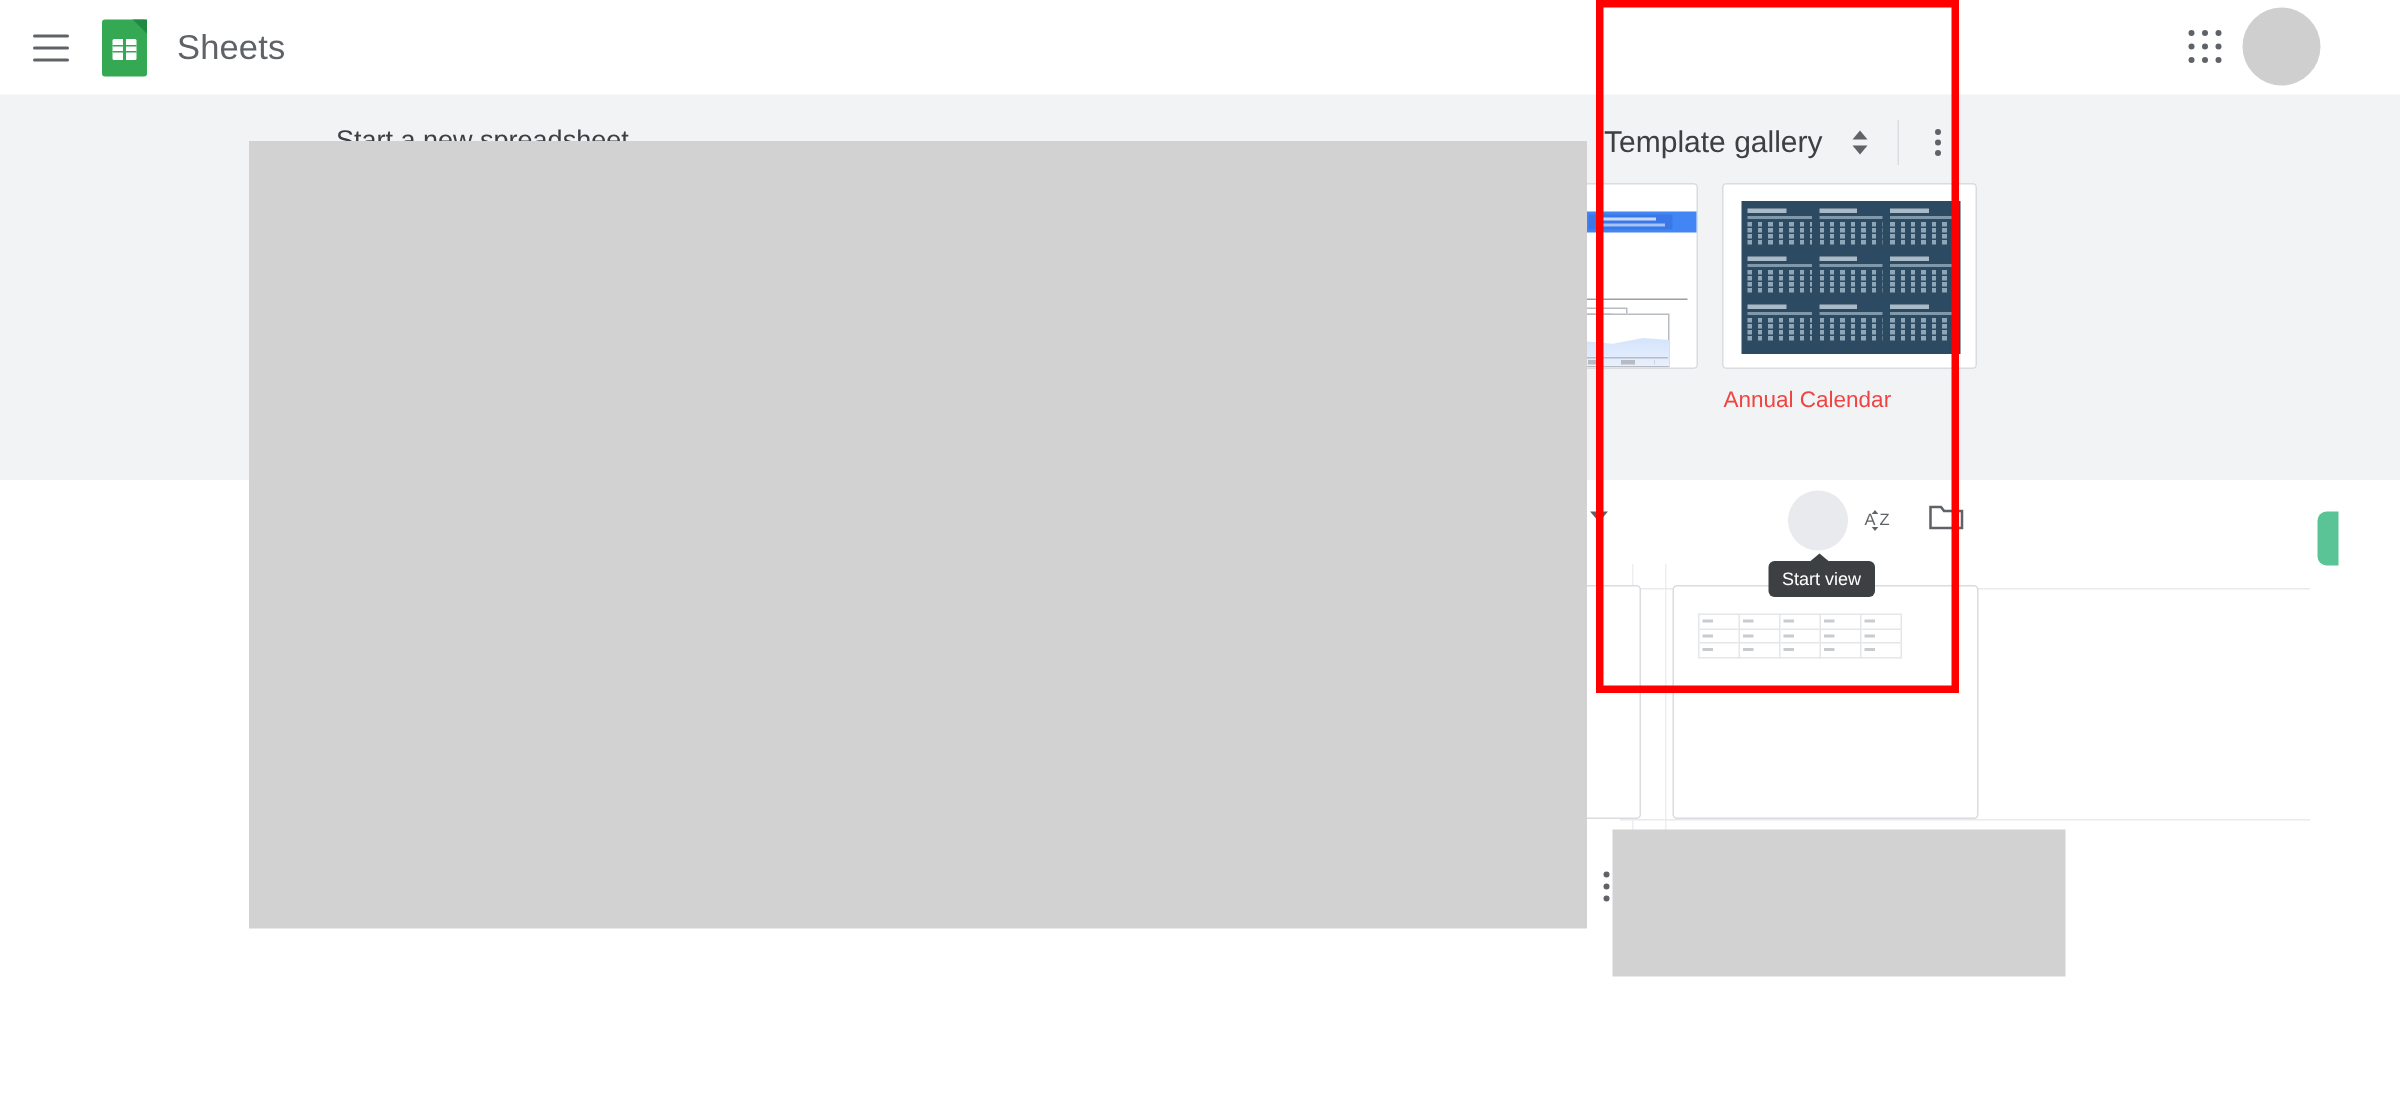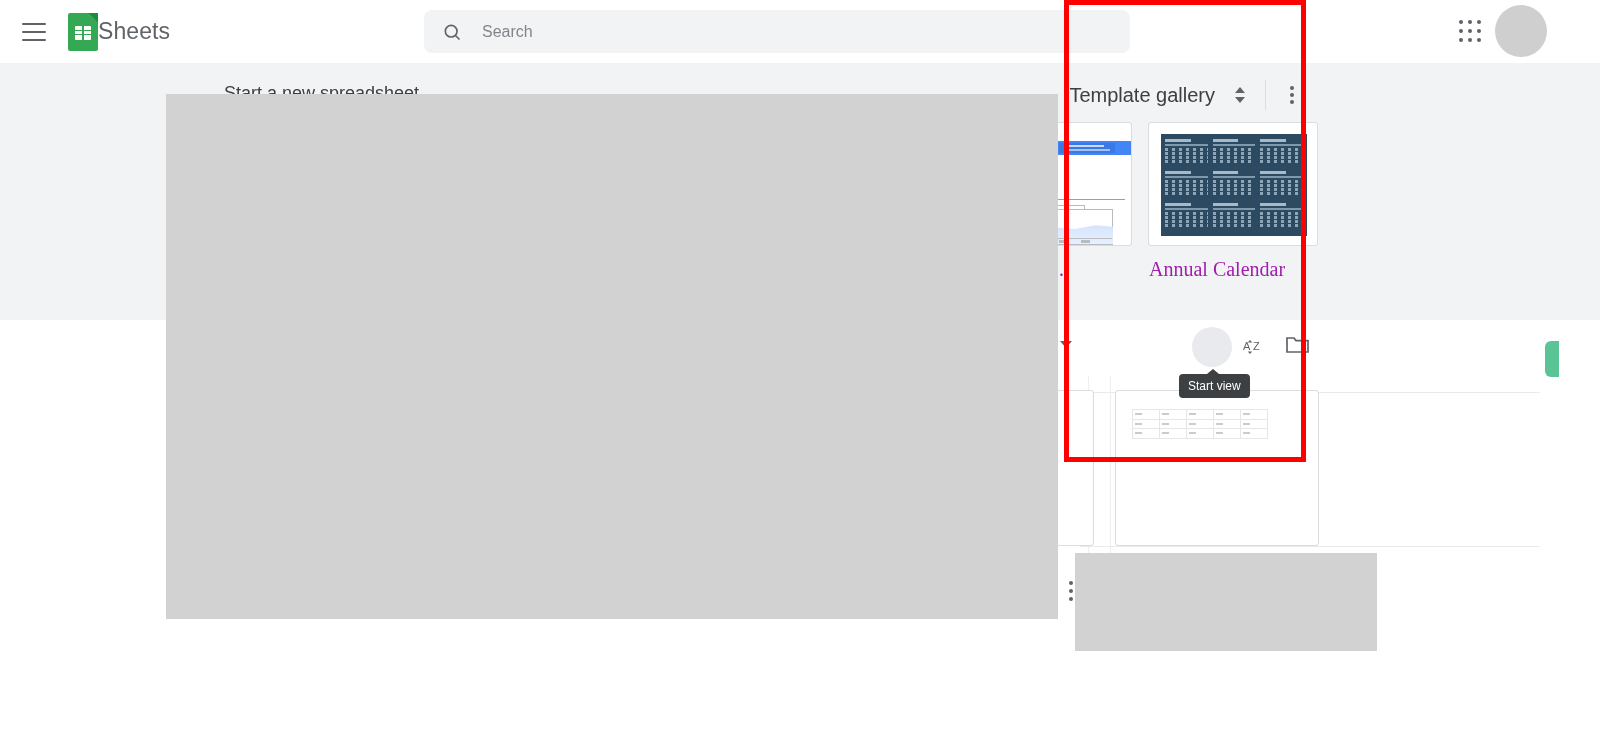--- a/index.html
+++ b/index.html
@@ -48,21 +48,21 @@
   }
   .sheets-logo .grid::before, .sheets-logo .grid::after {
     content: ""; position: absolute; background: #34a853;
   }
   .sheets-logo .grid::before { left: 0; top: 4px; width: 16px; height: 1.5px; }
   .sheets-logo .grid::after { left: 7px; top: 0; width: 1.5px; height: 14px; }
   .sheets-logo .gridline2 {
     position: absolute; left: 7px; top: 21px; width: 16px; height: 1.5px; background: #34a853;
   }
   .brand-title {
-    margin-left: 0;
+    margin-left: 20px;
     font-size: 23px; color: #5f6368; letter-spacing: .1px;
   }
 
   .searchbar {
     position: absolute; left: 424px; top: 10px;
     width: 706px; height: 43px;
     background: #f1f3f4; border-radius: 8px;
     display: flex; align-items: center;
     cursor: text;
   }
@@ -121,21 +121,21 @@
   .tpl-card {
     position: absolute; top: 122px;
     width: 170px; height: 124px;
     background: #ffffff; border: 1px solid #dadce0; border-radius: 3px;
     overflow: hidden; cursor: pointer;
   }
   .tpl-card.c1 { left: 962px; }
   .tpl-card.c2 { left: 1148px; }
   .tpl-label {
     position: absolute; top: 258px;
-    font-size: 20px; color: #a21caf; white-space: nowrap; font-family: Liberation Serif, serif;
+    font-size: 15px; color: #ef4444; white-space: nowrap;
   }
   .tpl-label.l1 { left: 962px; }
   .tpl-label.l2 { left: 1149px; }
 
   
   .inv-blue { position:absolute; left: 0; top: 18px; width: 170px; height: 14px; background: #4285f4; }
   .inv-btn { position:absolute; left: 96px; top: 20px; width: 56px; height: 10px; background:#3b78e7; }
   .inv-btn-l1 { position:absolute; left: 101px; top: 21.5px; width: 40px; height: 2px; background:#c9daf8; }
   .inv-btn-l2 { position:absolute; left: 101px; top: 25.5px; width: 46px; height: 2px; background:#a4c2f4; }
   .inv-t1 { position:absolute; left: 10px; top: 40px; width: 32px; height: 5px; background:#9aa0a6; }
@@ -286,29 +286,20 @@
       <div class="sheets-logo">
         <div class="page"></div>
         <div class="fold"></div>
         <div class="grid"></div>
         <div class="gridline2"></div>
       </div>
       <div class="brand-title">Sheets</div>
     </div>
   </div>
 
-  <div class="searchbar">
-    <span class="search-icon">
-      <svg width="20" height="20" viewBox="0 0 24 24" fill="none" stroke="#5f6368" stroke-width="2">
-        <circle cx="11" cy="11" r="7"></circle>
-          <line x1="16.2" y1="16.2" x2="21" y2="21"></line>
-      </svg>
-    </span>
-    <span class="search-input-text">Search</span>
-  </div>
 
   <div class="apps-grid">
     <i></i>
       <i></i>
       <i></i>
       <i></i>
       <i></i>
       <i></i>
       <i></i>
       <i></i>

